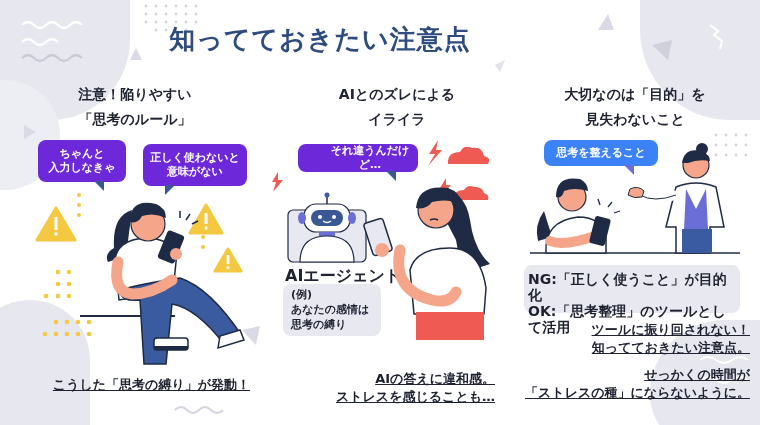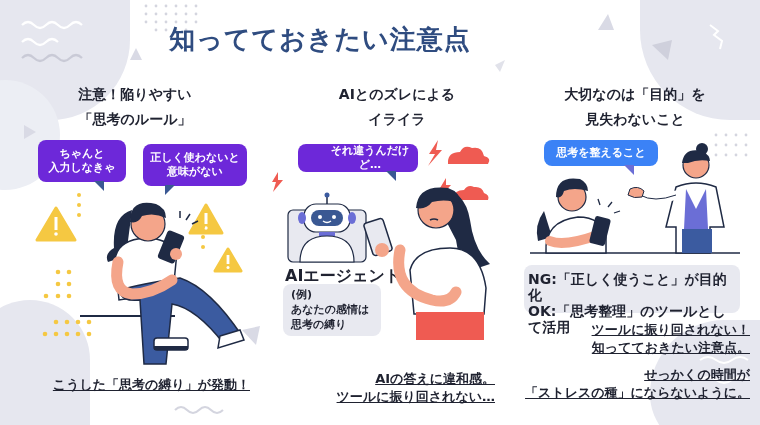--- a/index.html
+++ b/index.html
@@ -225,21 +225,21 @@
     <circle cx="66" cy="30" r="18" fill="#f4a58a" stroke="#1f2a44" stroke-width="1.2"></circle>
     <path d="M46 28 q2 -24 32 -20 q12 4 14 16 q-16 -6 -30 -2 q-6 8 -16 6 z" fill="#1f2a44"></path>
     <path d="M60 40 q4 -2 8 0" stroke="#1f2a44" stroke-width="1.5" fill="none"></path>
     <path d="M30 70 q-8 40 32 50 q18 4 24 -8" fill="none" stroke="#f4a58a" stroke-width="11" stroke-linecap="round"></path>
     <rect x="-2" y="40" width="20" height="34" rx="3" transform="rotate(-18 8 57)" fill="#e8e9f0" stroke="#1f2a44" stroke-width="1.5"></rect>
     <circle cx="12" cy="70" r="7" fill="#f4a58a"></circle>
   </svg>
 
   <div class="caption" style="left:265px;width:230px;top:370px;">
     <div>AIの答えに違和感。</div>
-    <div>ツールに振り回されない…</div>
+    <div>ストレスを感じることも…</div>
   </div>
 </section>
 
 <section>
   <div class="col-title" style="left:520px;width:230px;top:82px;">
     <div>大切なのは「目的」を</div>
     <div>見失わないこと</div>
   </div>
 
   <div class="bubble b-purple tail-purple" style="left:544px;top:140px;width:114px;height:26px;">

